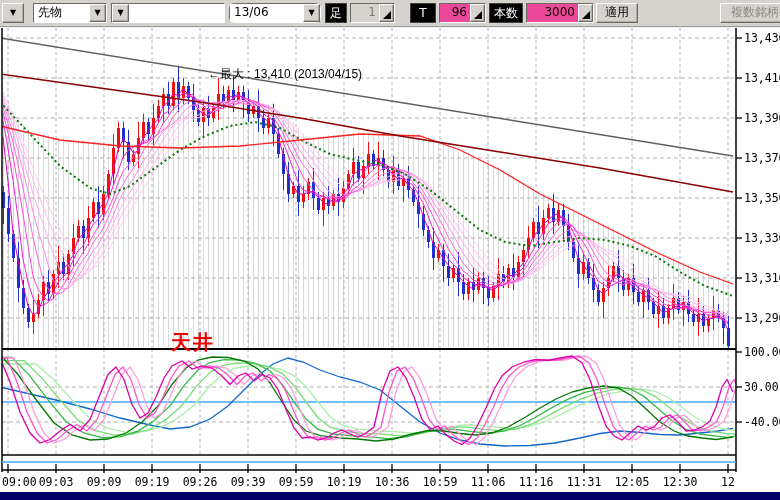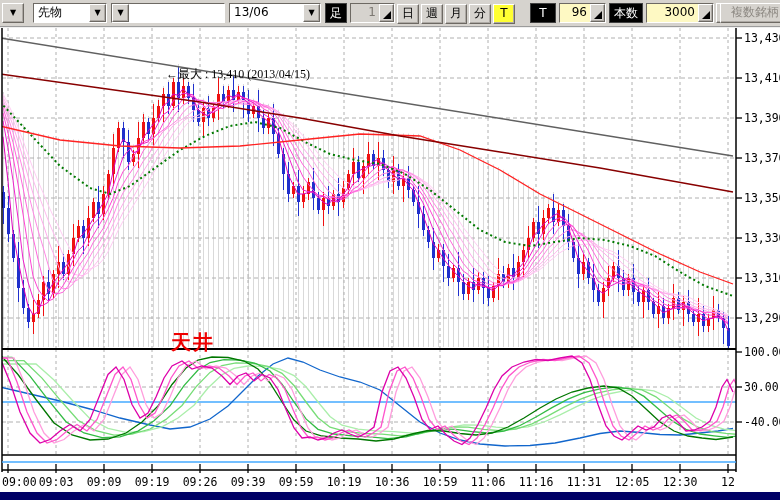--- a/index.html
+++ b/index.html
@@ -12,59 +12,58 @@
   .sunken{border:1px solid;border-color:#6d6963 #ffffff #ffffff #6d6963;background:#ffffff;}
   .tb-btn{height:18px;line-height:17px;font-size:12px;padding:0 3px;margin:0 1px;color:#000;
     display:inline-block;text-align:center;cursor:pointer;}
   .tb-btn.active{background:#ffff33;}
   .black-label{background:#000000;color:#ffffff;font-size:12px;height:18px;line-height:18px;
     padding:0 4px;margin:0 2px;display:inline-block;border:1px solid #404040;}
   .combo{display:inline-flex;height:18px;margin:0 2px;background:#fff;align-items:stretch;}
   .combo-text{font-size:12px;line-height:17px;padding:0 4px;flex:1;overflow:hidden;background:#fff;}
   .combo-arrow{width:15px;font-size:8px;line-height:16px;text-align:center;color:#000;}
   .num-field{display:inline-flex;height:18px;margin:0 1px;align-items:stretch;}
-  .num-text{font-size:12px;line-height:17px;padding:0 3px;text-align:right;background:#fef9c3;}
+  .num-text{font-size:12px;line-height:17px;padding:0 3px;text-align:right;background:#ec4899;}
   .spin{width:13px;position:relative;background:#d6d3ce;}
   .spin:after{content:"";position:absolute;right:2px;bottom:2px;width:0;height:0;
     border-left:8px solid transparent;border-bottom:8px solid #000;}
   .disabled-text{color:#7d7973;background:#d6d3ce;}
   .sp{display:inline-block;width:6px;}
   #multi-btn{position:absolute;right:-10px;top:3px;width:68px;color:#8d8983;font-size:12px;
     height:18px;line-height:17px;text-align:center;}
   
   #chart-area{position:absolute;left:0;top:28px;width:780px;height:464px;background:#ffffff;}
-  .anno{position:absolute;font-family:Liberation Serif, serif;font-size:12px;color:#000;}
+  .anno{position:absolute;font-family:Liberation Sans, sans-serif;font-size:12px;color:#000;margin-left:42px;}
   #anno-ceiling{position:absolute;font-size:20px;font-weight:bold;color:#ee0000;letter-spacing:2px;}
   #bottom-bar{position:absolute;left:0;top:492px;width:780px;height:8px;background:#000066;}
 </style>
 </head>
 <body>
 
 <div id="window">
 
   <div id="toolbar">
     <span class="tb-btn raised" style="width:14px;font-size:8px;margin-left:2px;">▼</span>
     <span class="sp"></span>
     <span class="combo sunken" style="width:72px;">
       <span class="combo-text">先物</span>
       <span class="combo-arrow raised">▼</span>
     </span>
     <span class="combo sunken" style="width:112px;">
       <span class="combo-arrow raised">▼</span>
     </span>
-    <span class="combo sunken" style="width:90px;">
+    <span class="combo sunken" style="width:90px;border-radius:6px;">
       <span class="combo-text">13/06</span>
       <span class="combo-arrow raised">▼</span>
     </span>
     <span class="black-label">足</span>
     <span class="num-field sunken">
       <span class="num-text disabled-text" style="width:22px;">1</span>
       <span class="spin raised"></span>
     </span>
-    <span id="period-buttons"><span class="tb-btn raised" style="width: 14px;">日</span><span class="tb-btn raised" style="width: 14px;">週</span><span class="tb-btn raised" style="width: 14px;">月</span><span class="tb-btn raised" style="width: 14px;">分</span><span class="tb-btn raised active" style="width: 14px;">T</span></span>
     <span class="sp"></span>
       <span class="sp"></span>
     <span class="black-label" style="width:16px;text-align:center;">T</span>
     <span class="num-field sunken">
       <span class="num-text" style="width:24px;">96</span>
       <span class="spin raised"></span>
     </span>
     <span class="black-label">本数</span>
     <span class="num-field sunken">
       <span class="num-text" style="width:32px;padding-left:16px;">3000</span>

